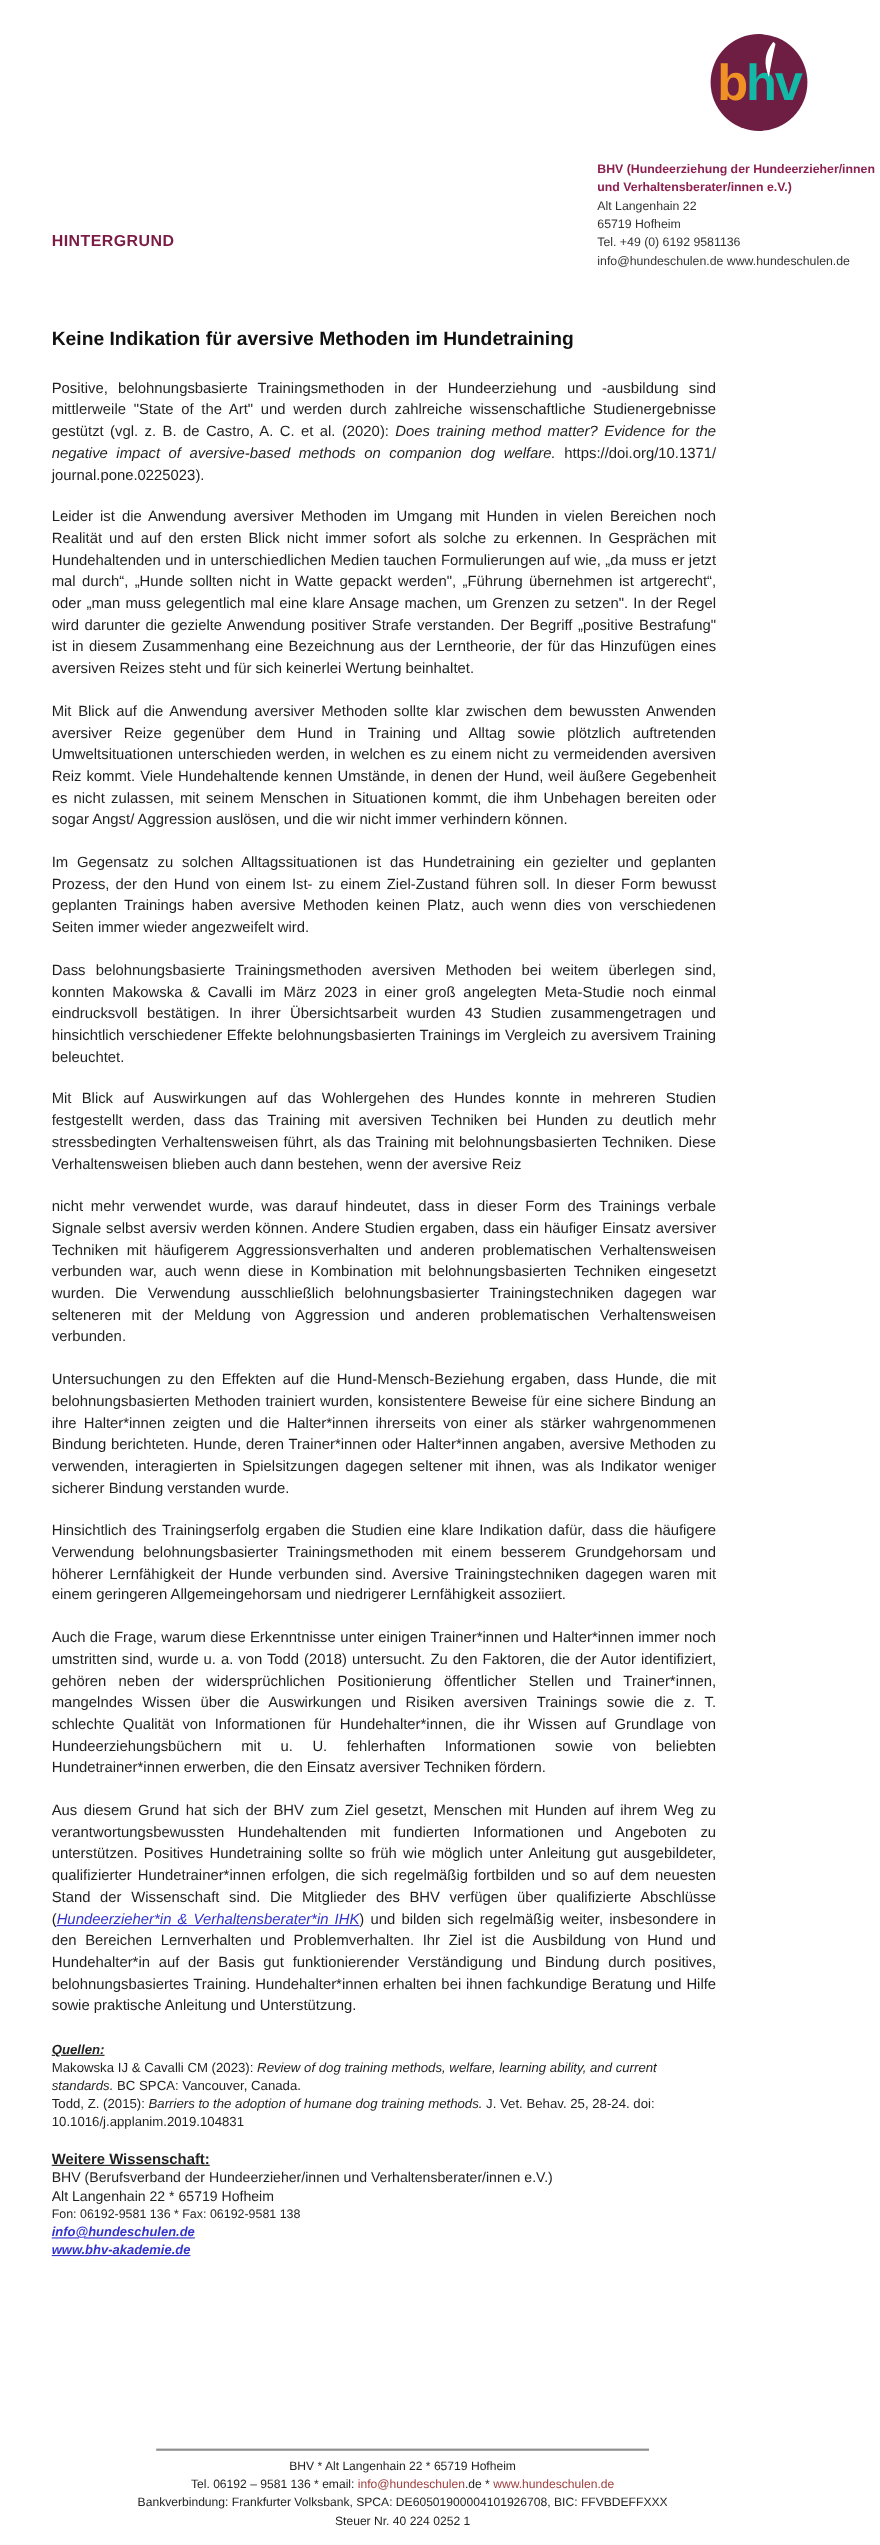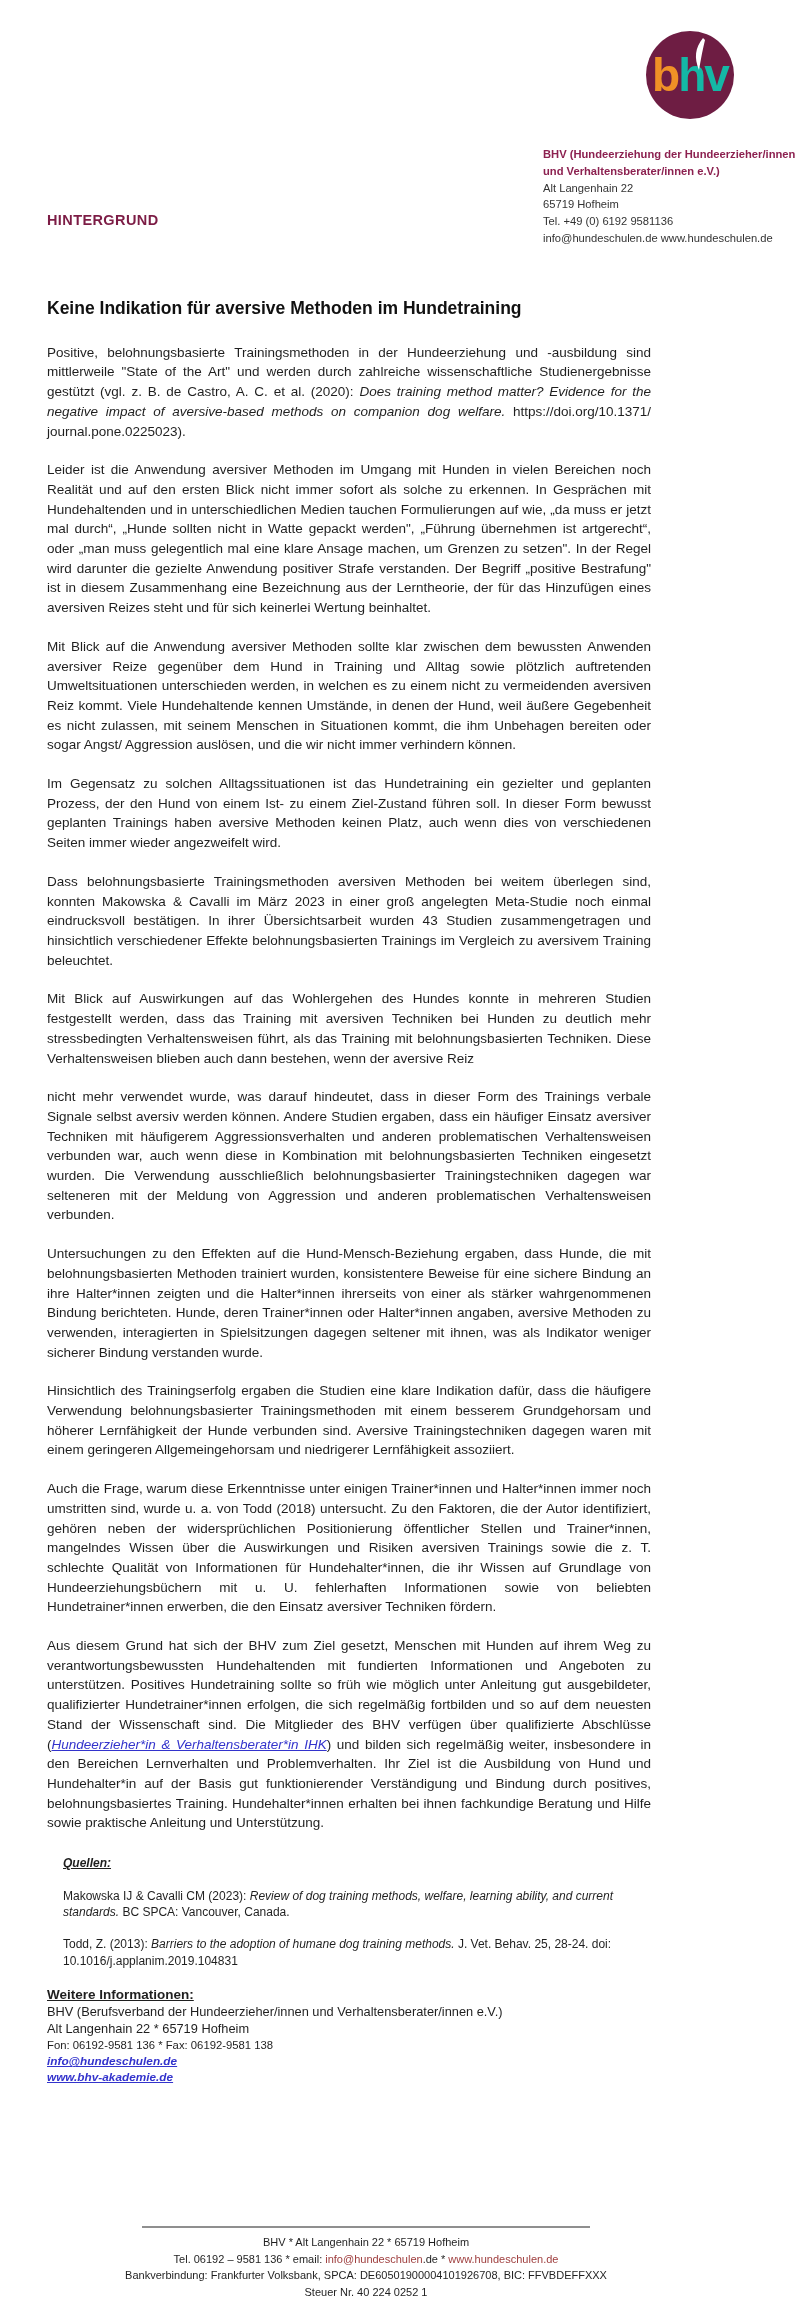--- a/index.html
+++ b/index.html
@@ -34,21 +34,21 @@
     position:absolute;left:47px;top:299px;width:604px;
     font-size:13.5px;line-height:19.7px;text-align:justify;
   }
   .doc-title{font-size:17.5px;font-weight:bold;text-align:left;margin:0 0 24px 0;color:#111;}
   .main-col p{margin:0 0 19px 0;}
   .page-break-gap{margin-top:17px;}
   .body-link{color:#3333cc;font-style:italic;text-decoration:underline;cursor:pointer;}
   
   .sources{margin-top:22px;font-size:12px;line-height:16.4px;text-align:left;}
   .sources-label{font-weight:bold;font-style:italic;text-decoration:underline;}
-  .sources p{margin:16px;}
+  .sources p{margin:0;}
   
   .more-info{margin-top:17px;text-align:left;font-size:12.8px;line-height:17px;}
   .more-info-label{font-weight:bold;text-decoration:underline;font-size:13.5px;}
   .more-info .small{font-size:11.3px;}
   .info-link{display:block;color:#3333cc;font-weight:bold;font-style:italic;
     text-decoration:underline;font-size:11.8px;line-height:15.5px;cursor:pointer;}
   
   .footer{
     position:absolute;left:142px;top:2226px;width:448px;
     border-top:2px solid #8f8f8f;padding-top:6px;
@@ -104,25 +104,25 @@
 
   <p>Hinsichtlich des Trainingserfolg ergaben die Studien eine klare Indikation dafür, dass die häufigere Verwendung belohnungsbasierter Trainingsmethoden mit einem besserem Grundgehorsam und höherer Lernfähigkeit der Hunde verbunden sind. Aversive Trainingstechniken dagegen waren mit einem geringeren Allgemeingehorsam und niedrigerer Lernfähigkeit assoziiert.</p>
 
   <p>Auch die Frage, warum diese Erkenntnisse unter einigen Trainer*innen und Halter*innen immer noch umstritten sind, wurde u. a. von Todd (2018) untersucht. Zu den Faktoren, die der Autor identifiziert, gehören neben der widersprüchlichen Positionierung öffentlicher Stellen und Trainer*innen, mangelndes Wissen über die Auswirkungen und Risiken aversiven Trainings sowie die z. T. schlechte Qualität von Informationen für Hundehalter*innen, die ihr Wissen auf Grundlage von Hundeerziehungsbüchern mit u. U. fehlerhaften Informationen sowie von beliebten Hundetrainer*innen erwerben, die den Einsatz aversiver Techniken fördern.</p>
 
   <p><span>Aus diesem Grund hat sich der BHV zum Ziel gesetzt, Menschen mit Hunden auf ihrem Weg zu verantwortungsbewussten Hundehaltenden mit fundierten Informationen und Angeboten zu unterstützen. Positives Hundetraining sollte so früh wie möglich unter Anleitung gut ausgebildeter, qualifizierter Hundetrainer*innen erfolgen, die sich regelmäßig fortbilden und so auf dem neuesten Stand der Wissenschaft sind. Die Mitglieder des BHV verfügen über qualifizierte Abschlüsse (</span><a class="body-link" href="#">Hundeerzieher*in &amp; Verhaltensberater*in IHK</a><span>) und bilden sich regelmäßig weiter, insbesondere in den Bereichen Lernverhalten und Problemverhalten. Ihr Ziel ist die Ausbildung von Hund und Hundehalter*in auf der Basis gut funktionierender Verständigung und Bindung durch positives, belohnungsbasiertes Training. Hundehalter*innen erhalten bei ihnen fachkundige Beratung und Hilfe sowie praktische Anleitung und Unterstützung.</span></p>
 
   <div class="sources">
     <p><span class="sources-label">Quellen:</span></p>
     <p><span>Makowska IJ &amp; Cavalli CM (2023): </span><em>Review of dog training methods, welfare, learning ability, and current standards.</em><span> BC SPCA: Vancouver, Canada.</span></p>
-    <p><span>Todd, Z. (2013): </span><em>Barriers to the adoption of humane dog training methods.</em><span> J. Vet. Behav. 25, 28-24. doi: 10.1016/j.applanim.2019.104831</span></p>
+    <p><span>Todd, Z. (2015): </span><em>Barriers to the adoption of humane dog training methods.</em><span> J. Vet. Behav. 25, 28-24. doi: 10.1016/j.applanim.2019.104831</span></p>
   </div>
 
   <div class="more-info">
-    <div><span class="more-info-label">Weitere Informationen:</span></div>
+    <div><span class="more-info-label">Weitere Wissenschaft:</span></div>
     <div>BHV (Berufsverband der Hundeerzieher/innen und Verhaltensberater/innen e.V.)</div>
     <div>Alt Langenhain 22 *  65719 Hofheim</div>
     <div class="small">Fon: 06192-9581 136  *  Fax: 06192-9581 138</div>
     <a class="info-link" href="#">info@hundeschulen.de</a>
     <a class="info-link" href="#">www.bhv-akademie.de</a>
   </div>
 </div>
 
 <div class="footer">
   <div>BHV * Alt Langenhain 22 * 65719 Hofheim</div>

